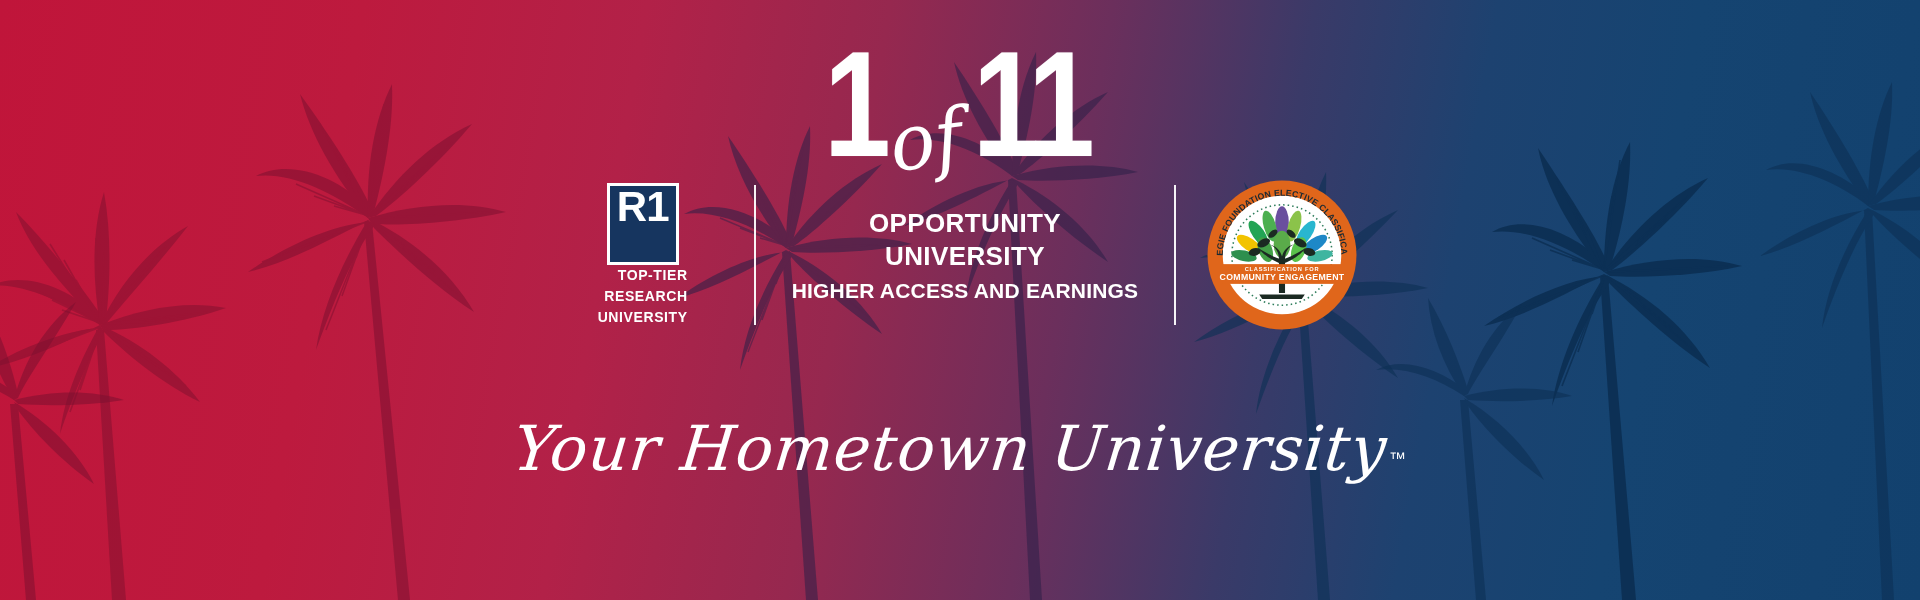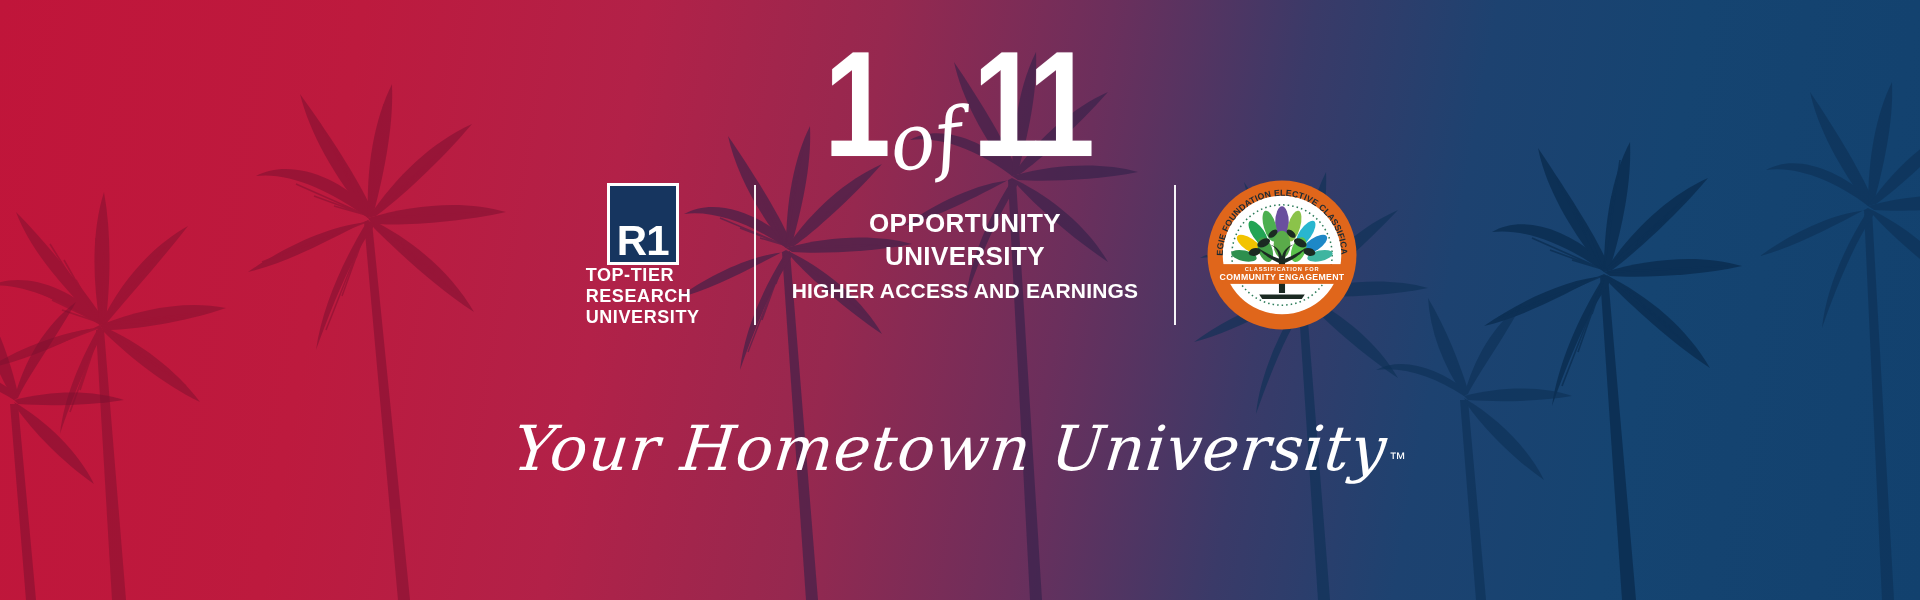--- a/index.html
+++ b/index.html
@@ -78,33 +78,33 @@
     height:160px;
   }
   .badge-cell{ display:flex; flex-direction:column; align-items:center; justify-content:center; }
 
   
   #r1-badge{ width:170px; padding:0 12px; }
   .r1-square{
     width:72px; height:82px;
     background:#16355f;
     border:3px solid #ffffff;
-    display:flex; align-items:flex-end; justify-content:center;
+    display:flex; align-items:flex-start; justify-content:center;
     margin-bottom:0;
   }
   .r1-text{
     color:#fff; font-weight:700; font-size:42px; line-height:42px;
     letter-spacing:-1px;
     font-family:"Liberation Sans", sans-serif;
   }
   .r1-caption{
     color:#fff; font-weight:700;
-    font-size:18px; line-height:21px;
+    font-size:14px; line-height:21px;
     letter-spacing:.6px;
-    text-align:left;
+    text-align:right;
     text-transform:uppercase;
   }
 
   
   .divider{
     width:2px; height:140px;
     background:#ffffff;
     opacity:.95;
     margin:0 26px;
     flex:0 0 auto;

